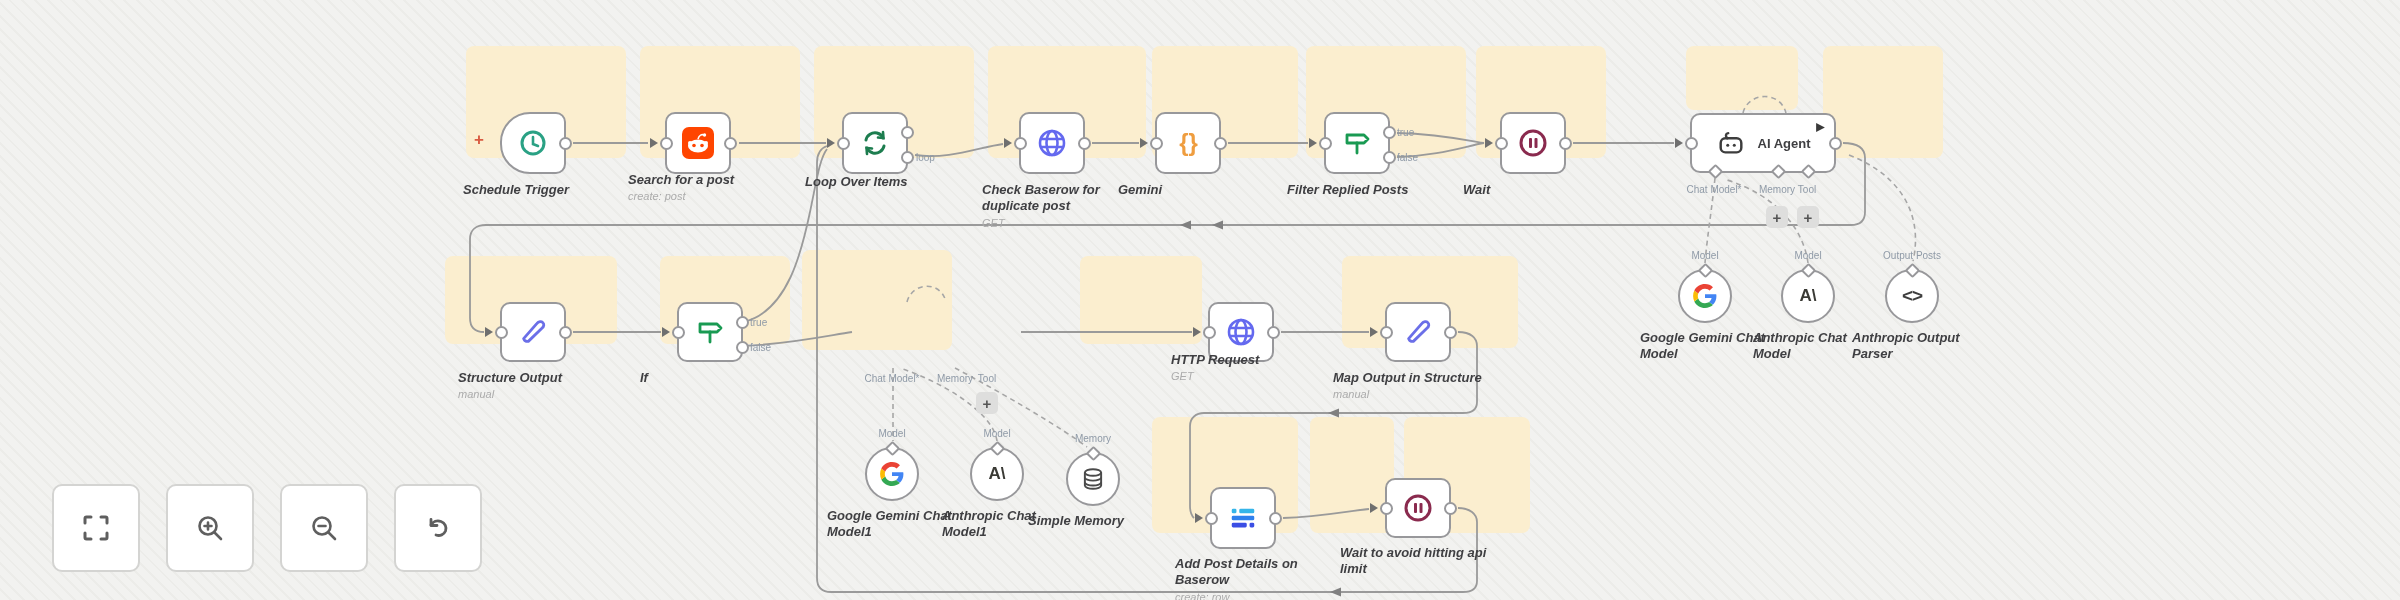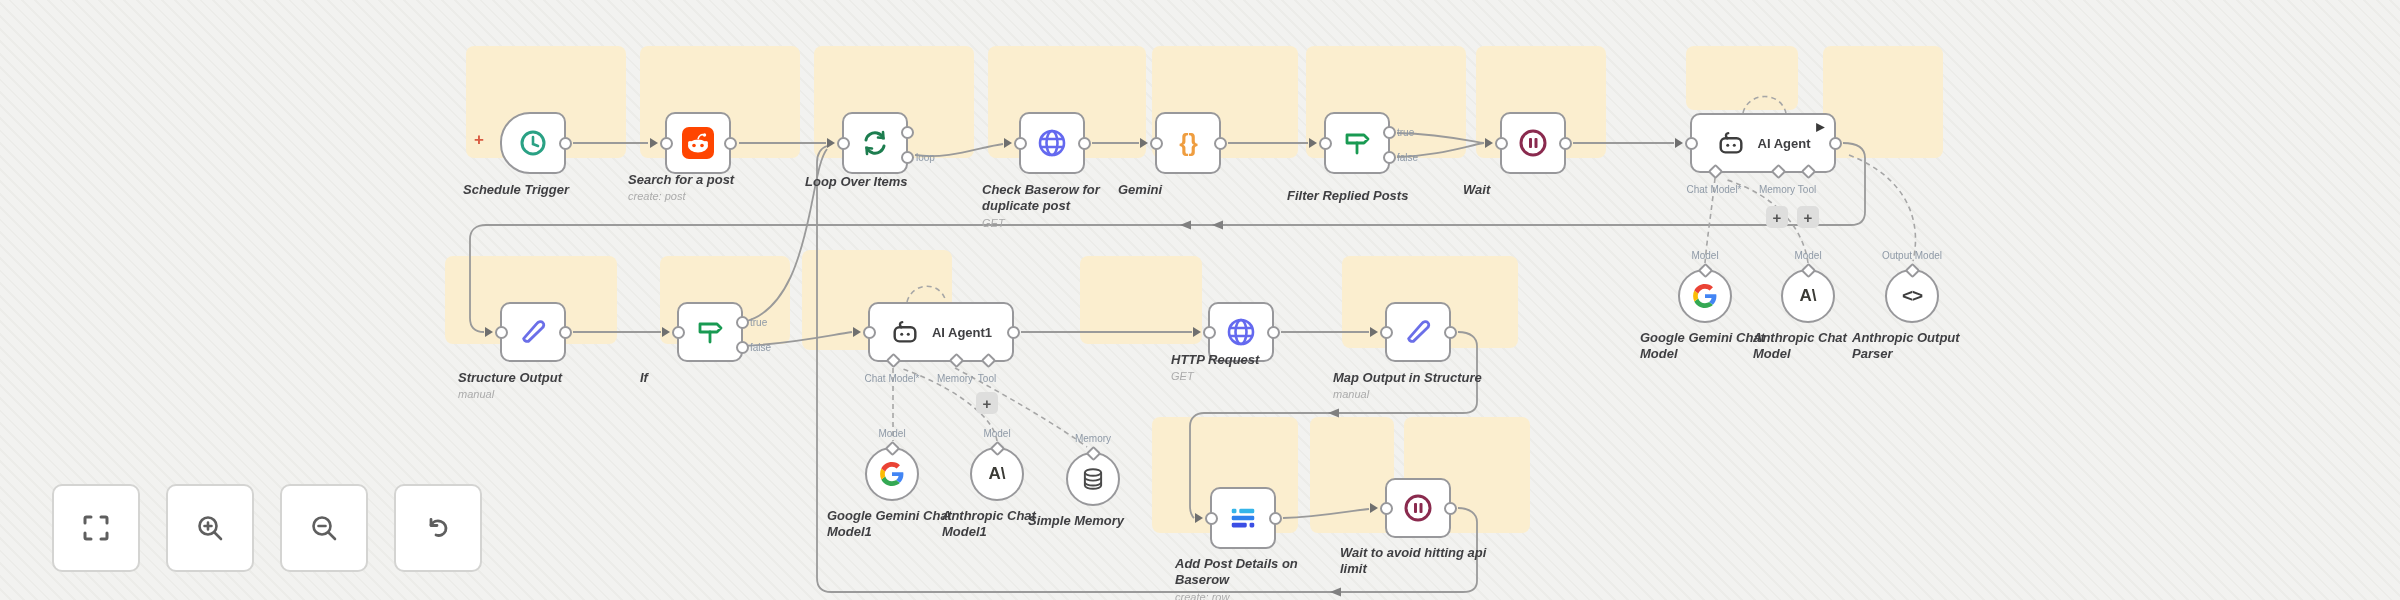--- a/index.html
+++ b/index.html
@@ -178,21 +178,21 @@
           <path d="M16 16 V26" stroke-linecap="round"></path>
         </svg>
     </span>
     <span class="inarrow" style="left:-17px;top:calc(50% - 5px)"></span>
     <span class="port" style="left:-7.5px;top:calc(50% - 6.5px)"></span>
     <span class="port" style="right:-7.5px;top:12px"></span>
     <span class="port" style="right:-7.5px;top:37px"></span>
     <span class="tiny" style="left:calc(100% + 9px);top:13px">true</span>
     <span class="tiny" style="left:calc(100% + 9px);top:38px">false</span>
   </div>
-  <div class="nlabel" style="left:1287px;top:188px;width:140px"><span>Filter Replied Posts</span></div>
+  <div class="nlabel" style="left:1287px;top:182px;width:140px"><span>Filter Replied Posts</span></div>
 
   <div class="node" style="left:1500px;top:112px;width:66px;height:62px">
     <span class="icon">
       <svg width="32" height="32" viewBox="0 0 32 32">
           <circle cx="16" cy="16" r="12" fill="none" stroke="#8a2a4e" stroke-width="3"></circle>
           <rect x="12" y="11" width="3" height="10" rx="1" fill="#8a2a4e"></rect>
           <rect x="17.5" y="11" width="3" height="10" rx="1" fill="#8a2a4e"></rect>
         </svg>
     </span>
     <span class="inarrow" style="left:-17px;top:calc(50% - 5px)"></span>
@@ -252,39 +252,20 @@
     </span>
     <span class="inarrow" style="left:-17px;top:calc(50% - 5px)"></span>
     <span class="port" style="left:-7.5px;top:calc(50% - 6.5px)"></span>
     <span class="port" style="right:-7.5px;top:12px"></span>
     <span class="port" style="right:-7.5px;top:37px"></span>
     <span class="tiny" style="left:calc(100% + 9px);top:13px">true</span>
     <span class="tiny" style="left:calc(100% + 9px);top:38px">false</span>
   </div>
   <div class="nlabel" style="left:640px;top:370px;width:140px"><span>If</span></div>
 
-  <div class="node" style="left:868px;top:302px;width:146px;height:60px">
-    <span class="agent-inner">
-      <span class="icon">
-        <svg width="30" height="30" viewBox="0 0 32 32" fill="none" stroke="#3d3d3d" stroke-width="2.6">
-            <rect x="5" y="11" width="22" height="15" rx="5"></rect>
-            <circle cx="12.5" cy="18.5" r="1.6" fill="#3d3d3d" stroke="none"></circle>
-            <circle cx="19.5" cy="18.5" r="1.6" fill="#3d3d3d" stroke="none"></circle>
-            <path d="M12 11 C10 9 10 6 13 5.5" stroke-linecap="round"></path>
-          </svg>
-      </span>
-      <span>AI Agent1</span>
-    </span>
-    <span class="inarrow" style="left:-17px;top:calc(50% - 5px)"></span>
-    <span class="port" style="left:-7.5px;top:calc(50% - 6.5px)"></span>
-    <span class="port" style="right:-7.5px;top:calc(50% - 6.5px)"></span>
-    <span class="dport" style="left:18px;bottom:-6px"></span>
-    <span class="dport" style="left:81px;bottom:-6px"></span>
-    <span class="dport" style="left:113px;bottom:-6px"></span>
-  </div>
   <span class="tiny center" style="left:892px;top:373px">Chat Model*</span>
   <span class="tiny center" style="left:955px;top:373px">Memory</span>
   <span class="tiny center" style="left:987px;top:373px">Tool</span>
   <div class="plusbtn" style="left:976px;top:392px">+</div>
 
   <div class="node" style="left:1208px;top:302px;width:66px;height:60px">
     <span class="icon">
       <svg width="32" height="32" viewBox="0 0 32 32" fill="none" stroke="#6469ef" stroke-width="2.6">
           <circle cx="16" cy="16" r="12"></circle>
           <ellipse cx="16" cy="16" rx="5.5" ry="12"></ellipse>
@@ -392,21 +373,21 @@
     <span class="icon anthroglyph">A\</span>
     <span class="dport" style="top:-6px;left:calc(50% - 5.5px)"></span>
   </div>
   <span class="tiny center" style="left:1808px;top:250px">Model</span>
   <div class="nlabel" style="left:1753px;top:330px;width:110px"><span>Anthropic Chat Model</span></div>
 
   <div class="node circle" style="left:1885px;top:269px;width:54px;height:54px">
     <span class="icon codeglyph">&lt;&gt;</span>
     <span class="dport" style="top:-6px;left:calc(50% - 5.5px)"></span>
   </div>
-  <span class="tiny center" style="left:1912px;top:250px">Output Model</span>
+  <span class="tiny center" style="left:1912px;top:250px">Output Posts</span>
   <div class="nlabel" style="left:1852px;top:330px;width:120px"><span>Anthropic Output Parser</span></div>
 
   <div id="controls">
     <div class="ctl">
       <span class="icon">
         <svg width="30" height="30" viewBox="0 0 30 30" fill="none" stroke="#5f5f5f" stroke-width="3" stroke-linecap="round">
             <path d="M4 10 V5.5 C4 4.7 4.7 4 5.5 4 H10"></path>
             <path d="M20 4 H24.5 C25.3 4 26 4.7 26 5.5 V10"></path>
             <path d="M26 20 V24.5 C26 25.3 25.3 26 24.5 26 H20"></path>
             <path d="M10 26 H5.5 C4.7 26 4 25.3 4 24.5 V20"></path>

